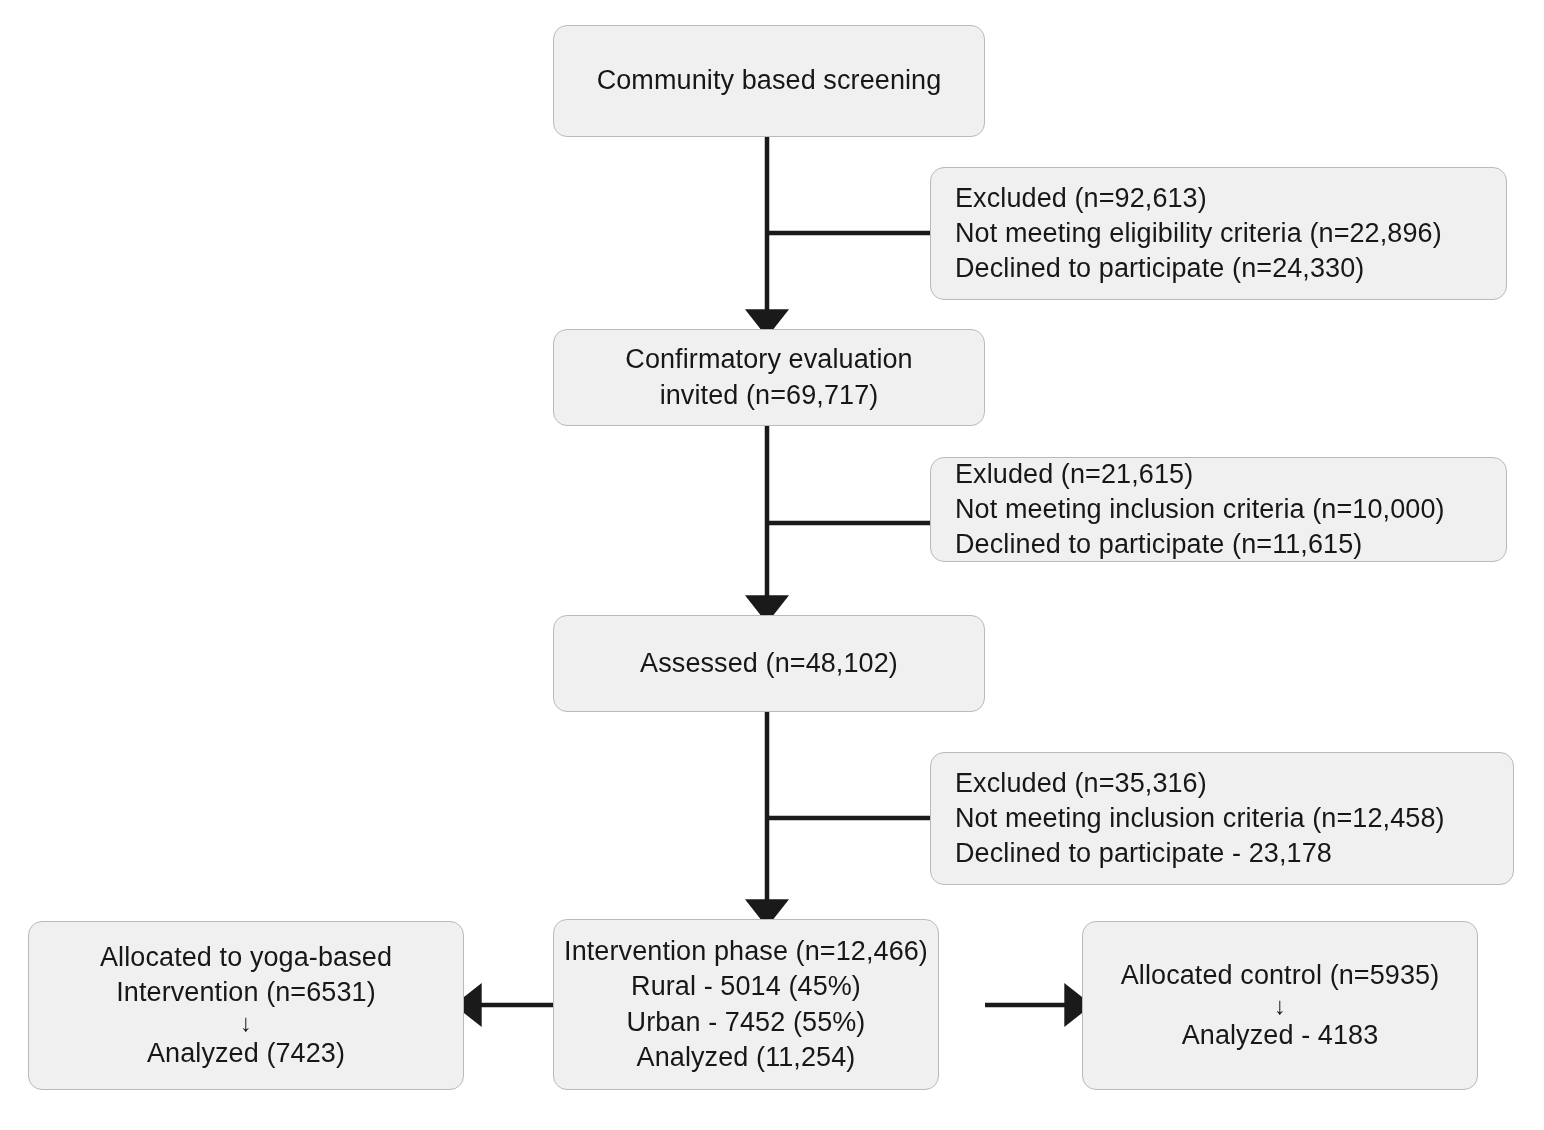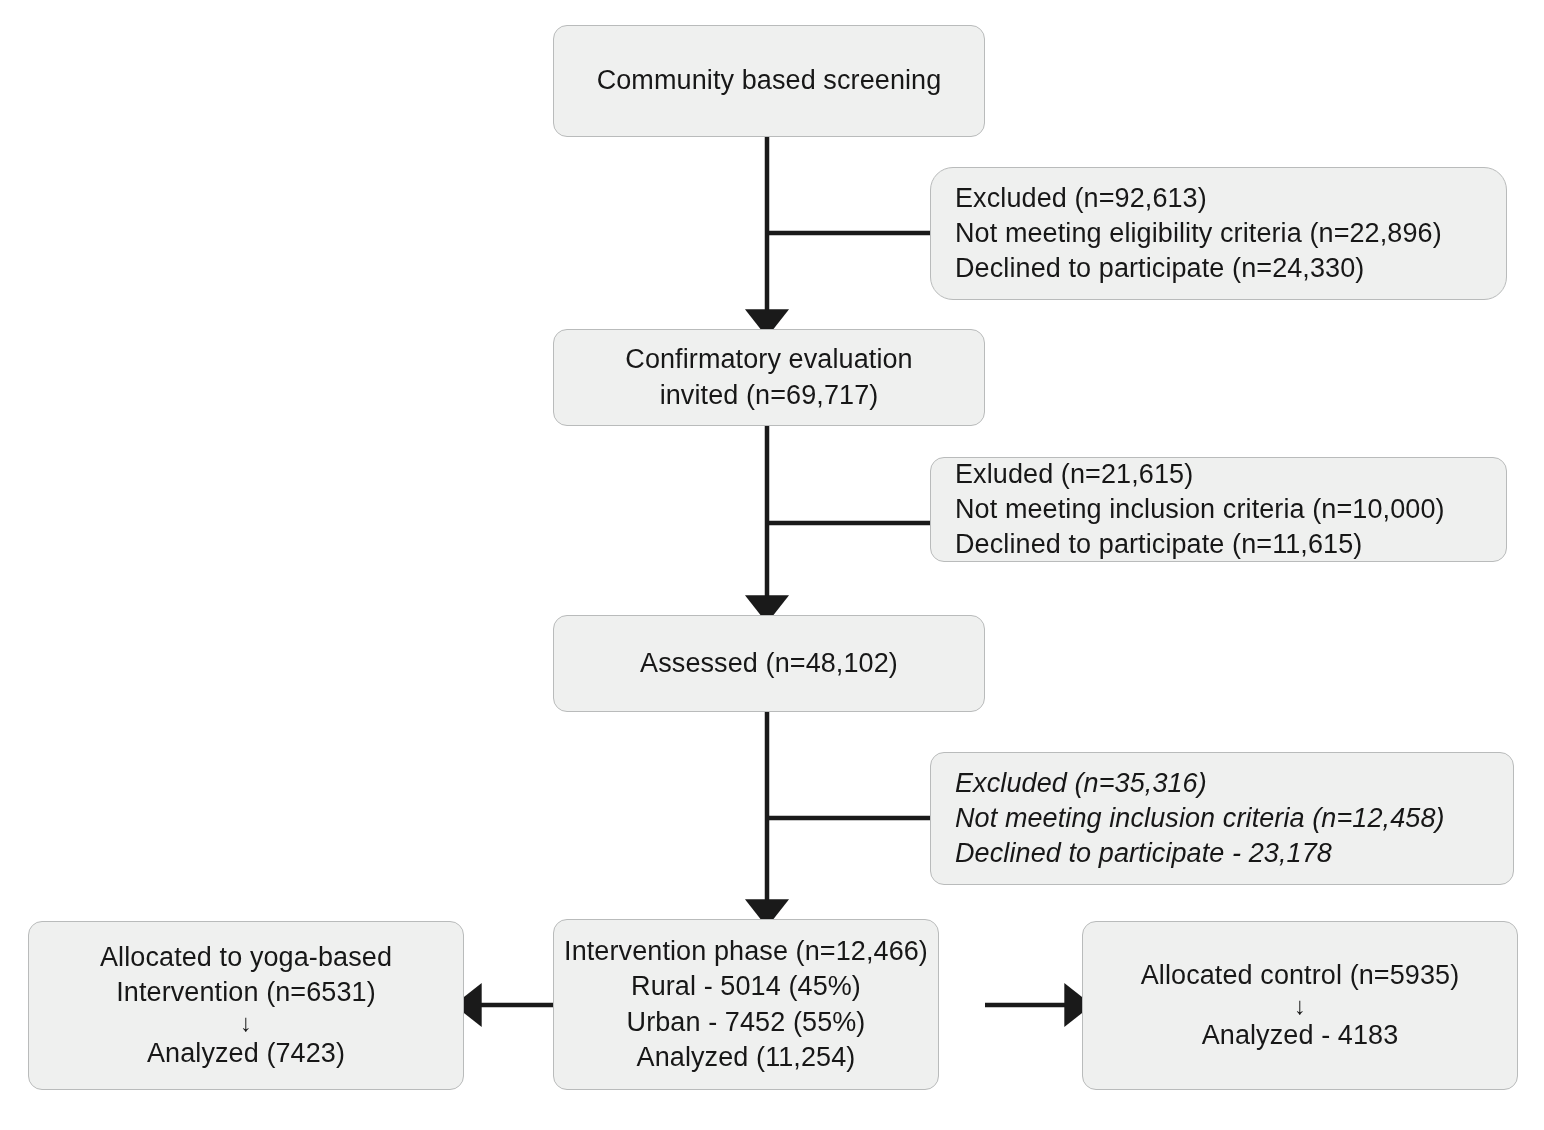--- a/index.html
+++ b/index.html
@@ -37,27 +37,27 @@
   .center-node { align-items: center; text-align: center; }
   .left-align  { align-items: flex-start; text-align: left; padding-left: 24px; }
 
   
   #node-screening   { left: 553px;  top: 25px;   width: 432px; height: 112px; }
   #node-confirm     { left: 553px;  top: 329px;  width: 432px; height: 97px;  }
   #node-assessed    { left: 553px;  top: 615px;  width: 432px; height: 97px;  }
   #node-intervention{ left: 553px;  top: 919px;  width: 386px; height: 171px; }
 
   
-  #node-excl-1 { left: 930px; top: 167px; width: 577px; height: 133px; border-radius: 23px; }
+  #node-excl-1 { left: 930px; top: 167px; width: 577px; height: 133px; }
   #node-excl-2 { left: 930px; top: 457px; width: 577px; height: 105px; }
-  #node-excl-3 { left: 930px; top: 752px; width: 584px; height: 133px; font-style: italic; }
+  #node-excl-3 { left: 930px; top: 752px; width: 584px; height: 133px; }
 
   
   #node-yoga    { left: 28px;   top: 921px; width: 436px; height: 169px; }
-  #node-control { left: 1082px; top: 921px; width: 436px; height: 169px; }
+  #node-control { left: 1082px; top: 921px; width: 396px; height: 169px; }
 
   .arrow-glyph {
     display: block;
     font-size: 24px;
     line-height: 0.95;
     margin: 2px 0 1px 0;
   }
 
   svg#connectors {
     position: absolute;

